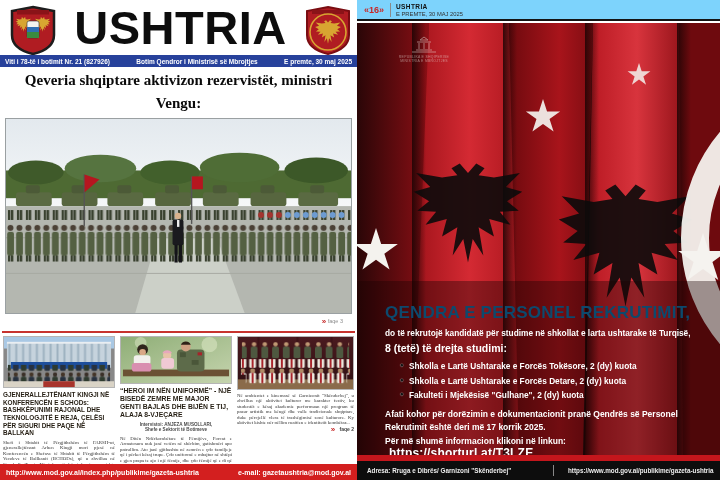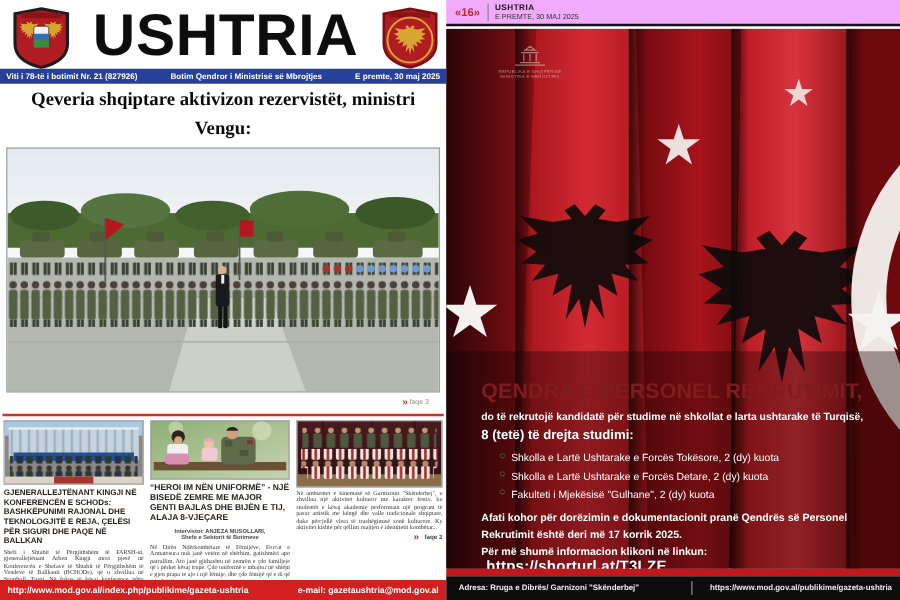--- a/index.html
+++ b/index.html
@@ -40,36 +40,36 @@
     line-height:1.14; color:#333; text-align:justify; overflow:hidden; }
   .t1 p { height:33px; } .t2 p { height:31px; } .t3 p { height:31px; }
   .tref { text-align:right; margin-top:1px; font-size:5px; color:#444; font-weight:bold; }
   .tref .pg { margin-left:3px; }
   .leftbar { position:absolute; top:464px; left:0; width:357px; height:16px; background:#d31f1f;
     color:#fff; display:flex; justify-content:space-between; align-items:center; padding:0 6px;
     font-size:7px; font-weight:bold; }
 
   
   .page-right { position:absolute; left:357px; top:0; width:363px; height:480px; background:#fff; }
-  .rp-header { position:absolute; top:0; left:0; width:363px; height:21px; background:#f0abfc;
+  .rp-header { position:absolute; top:0; left:0; width:363px; height:21px; background:#7dd3fc;
     border-bottom:2px solid #141414; }
   .rp-pageno { position:absolute; left:7px; top:5px; color:#c62828; font-weight:bold; font-size:9px; }
   .rp-div { position:absolute; left:33px; top:3px; width:1px; height:14px; background:#8a8a8a; }
   .rp-title { position:absolute; left:39px; top:3px; font-size:6.5px; font-weight:bold; color:#111; letter-spacing:.4px; }
   .rp-date { position:absolute; left:39px; top:11px; font-size:5.8px; color:#333; }
   .flags { position:absolute; top:23px; left:0; width:363px; height:432px; display:block; }
   .watermark { position:absolute; left:36px; top:36px; width:62px; opacity:.5; color:#e9e2dc;
     text-align:center; font-size:3.4px; line-height:1.3; letter-spacing:.3px; }
   .watermark svg { display:block; margin:0 auto 1px auto; }
   .ann { position:absolute; left:28px; top:303px; width:330px; color:#fff; }
-  .ann-title { font-weight:900; font-size:17px; letter-spacing:.2px; color:#7f1d1d; }
+  .ann-title { font-weight:900; font-size:17px; letter-spacing:.2px; color:#0c4a6e; }
   .ann-sub { margin-top:5px; font-size:8.3px; font-weight:bold; }
   .ann-programs { margin-top:4px; font-size:10.5px; font-weight:900; }
   .bullets { margin-top:7px; margin-left:15px; }
-  .bullet-row { display:flex; margin-bottom:4.5px; font-size:8.3px; font-weight:normal; }
+  .bullet-row { display:flex; margin-bottom:4.5px; font-size:8.3px; font-weight:bold; }
   .dot { font-size:6.5px; color:#141414; margin-right:5px; text-shadow:0 0 1px #fff; }
   .deadline { margin-top:8px; font-size:8.5px; font-weight:bold; line-height:1.55; }
   .info-row { margin-top:2px; font-size:8.5px; font-weight:bold; }
   .link { font-size:12px; font-weight:900; margin-left:4px; letter-spacing:.2px; }
   .red-stripe { position:absolute; top:455px; left:0; width:363px; height:6px; background:#c4161c; }
   .rp-footer { position:absolute; top:461px; left:0; width:363px; height:19px; background:#0d0d0d;
     color:#ededed; display:flex; align-items:center; font-size:6.3px; font-weight:bold; }
   .rp-footer .addr { padding-left:10px; width:54%; }
   .rp-footer .vd { width:1px; height:11px; background:#888; }
   .rp-footer .url { padding-left:14px; }

